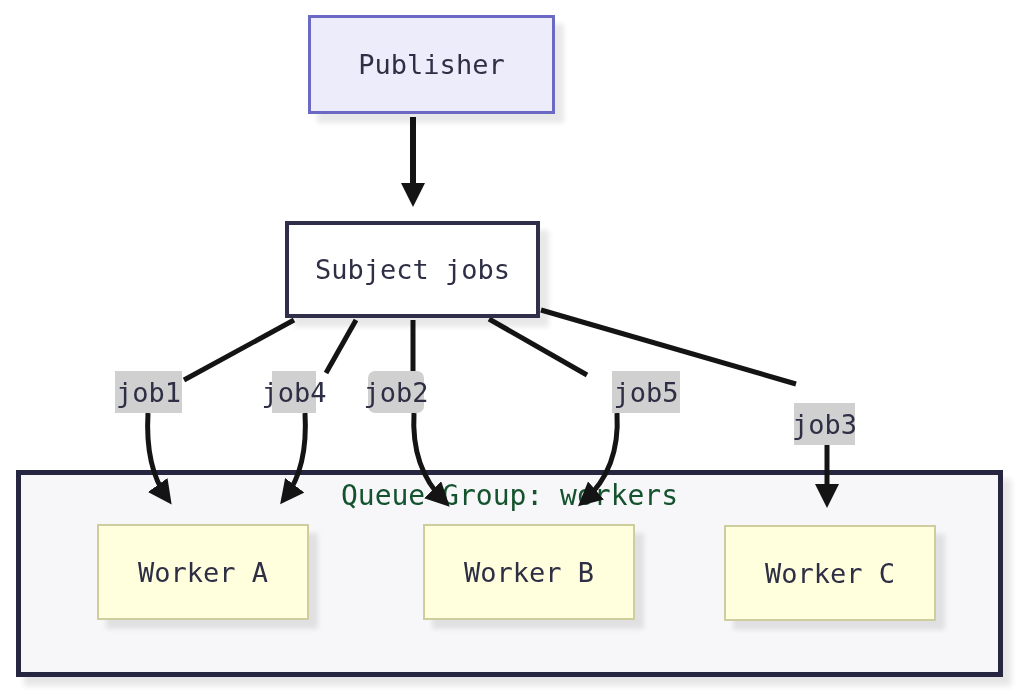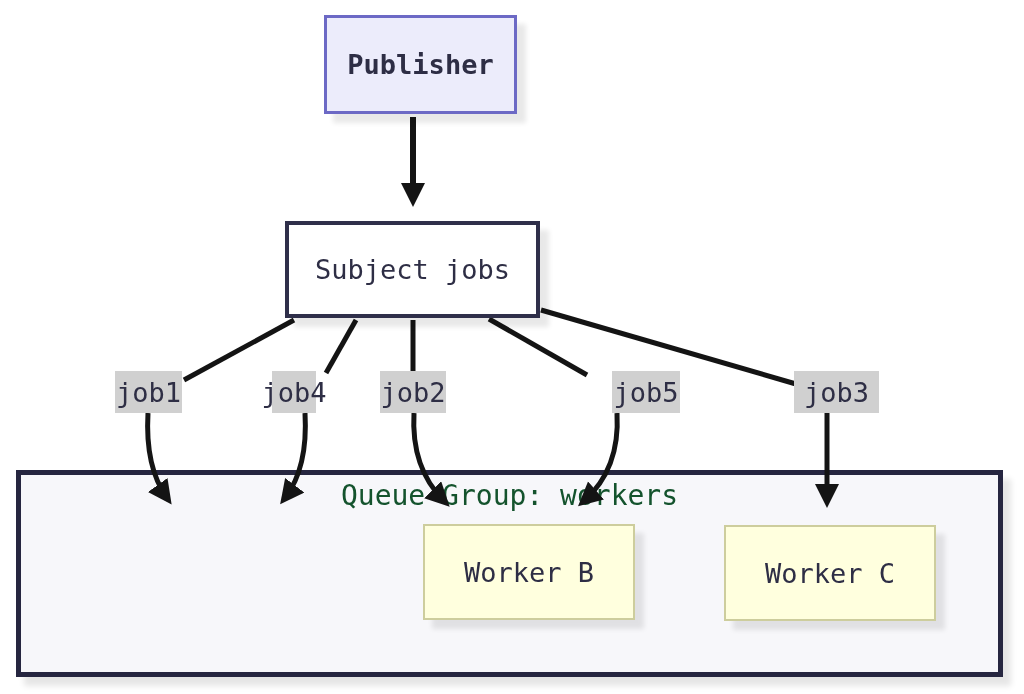--- a/index.html
+++ b/index.html
@@ -16,24 +16,23 @@
     display: flex;
     align-items: center;
     justify-content: center;
     box-sizing: border-box;
     color: #2e2e45;
     font-size: 27px;
     white-space: nowrap;
     box-shadow: 9px 9px 5px rgba(0,0,0,0.09);
   }
   .node-publisher {
-    left: 324px; top: 15px; width: 193px; height: 99px;
+    left: 308px; top: 15px; width: 247px; height: 99px;
     background: #ececfb;
     border: 3px solid #6c69c5;
-    font-weight: bold;
   }
   .node-subject {
     left: 285px; top: 221px; width: 255px; height: 97px;
     background: #ffffff;
     border: 4px solid #2f2f4a;
   }
   .cluster {
     position: absolute;
     left: 16px; top: 470px; width: 987px; height: 207px;
     box-sizing: border-box;
@@ -64,23 +63,23 @@
     align-items: center;
     justify-content: center;
     background: #d0d0d0;
     color: #2e2e45;
     font-size: 27px;
     padding: 12px 3px;
     box-sizing: border-box;
   }
   .label-job1 { left: 115px; width: 67px; }
   .label-job4 { left: 272px; width: 44px; }
-  .label-job2 { left: 380px; width: 66px; }
+  .label-job2 { left: 368px; width: 56px; border-radius: 7px; }
   .label-job5 { left: 584px; width: 68px; margin-left: 28px; }
-  .label-job3 { left: 794px; width: 85px; }
+  .label-job3 { left: 794px; width: 61px; margin-top: 32px; }
   .edges-svg {
     position: absolute;
     left: 0; top: 0;
     width: 1024px; height: 694px;
     pointer-events: none;
   }
   .edge {
     fill: none;
     stroke: #141414;
     stroke-width: 5px;
@@ -120,18 +119,19 @@
   <div class="edge-label label-job1">job1</div>
   <div class="edge-label label-job4">job4</div>
   <div class="edge-label label-job2">job2</div>
   <div class="edge-label label-job5">job5</div>
   <div class="edge-label label-job3">job3</div>
 
   <div class="node node-publisher">Publisher</div>
 
   <div class="node node-subject">Subject jobs</div>
 
+  <div class="node node-worker worker-a">Worker A</div>
 
   <div class="node node-worker worker-b">Worker B</div>
 
   <div class="node node-worker worker-c">Worker C</div>
 
 </div>
 
 </body></html>

